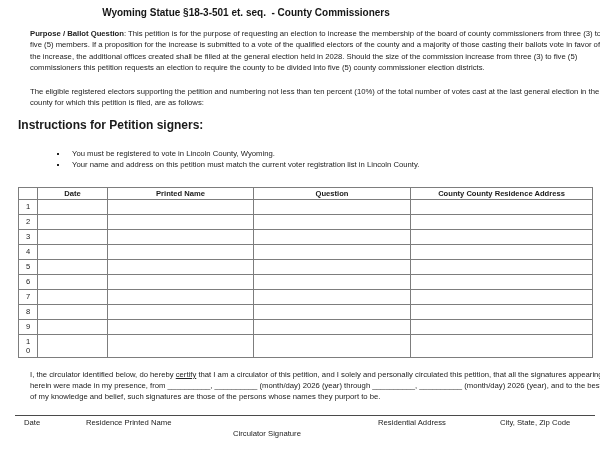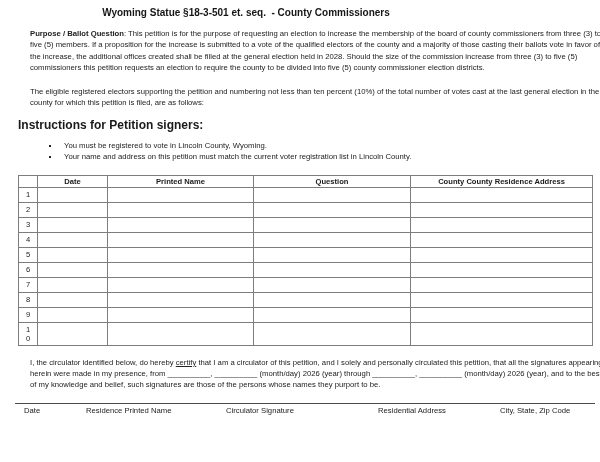--- a/index.html
+++ b/index.html
@@ -23,21 +23,21 @@
     width: 572px; color: #222;
   }
   .purpose { margin-top: 10px; }
   .electors { margin-top: 6px; }
 
   .instr-heading {
     font-size: 12px; line-height: 11.4px; font-weight: bold;
     margin-top: 5px; color: #1a1a1a;
   }
   ul.instr-list {
-    margin: 8px; padding-left: 34px; list-style-type: square;
+    margin: 16px; padding-left: 34px; list-style-type: square;
   }
   ul.instr-list li {
     font-size: 7.7px; line-height: 11.4px; color: #222;
     padding-left: 4px;
   }
 
   table.sig-table {
     border-collapse: collapse; margin-top: 12px;
     width: 574px; table-layout: fixed;
   }
@@ -67,21 +67,21 @@
     margin-top: 12px; margin-left: -3px;
     width: 580px; border-top: 1.5px solid #4a4a4a; height: 0;
   }
   .sig-labels {
     position: relative; height: 14px; margin-top: 2px;
     font-size: 7.7px; color: #222;
   }
   .sig-labels span { position: absolute; top: 0; white-space: nowrap; }
   .lbl-0 { left: 6px; }
   .lbl-1 { left: 68px; }
-  .lbl-2 { left: 208px; }
+  .lbl-2 { left: 215px; margin-top: 11px; }
   .lbl-3 { left: 360px; }
   .lbl-4 { left: 482px; text-align: center; }
 </style>
 </head>
 <body>
 
 <div class="page">
 
   <h1 class="doc-title">Wyoming Statue §18-3-501 et. seq.  - County Commissioners</h1>
 

